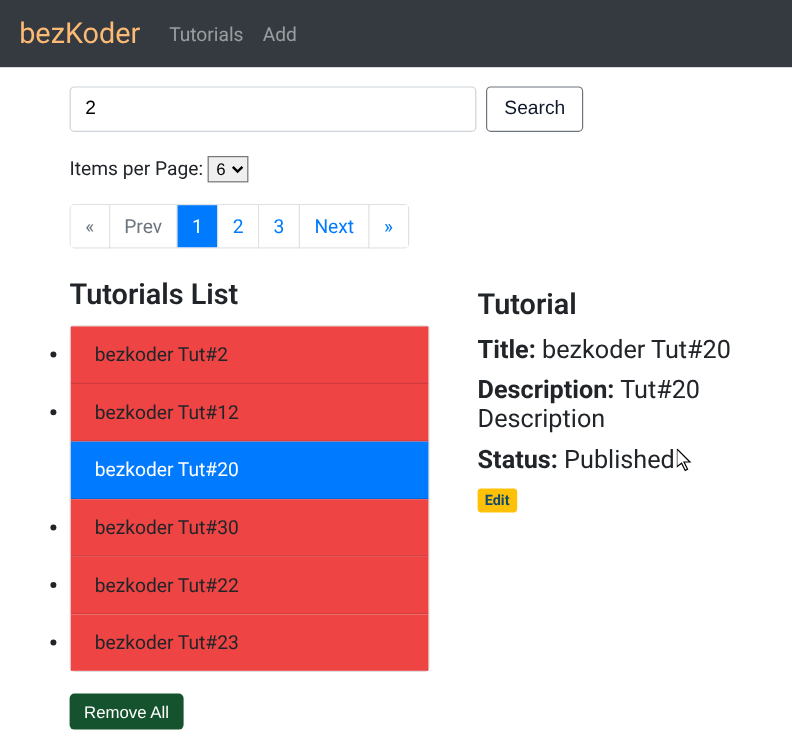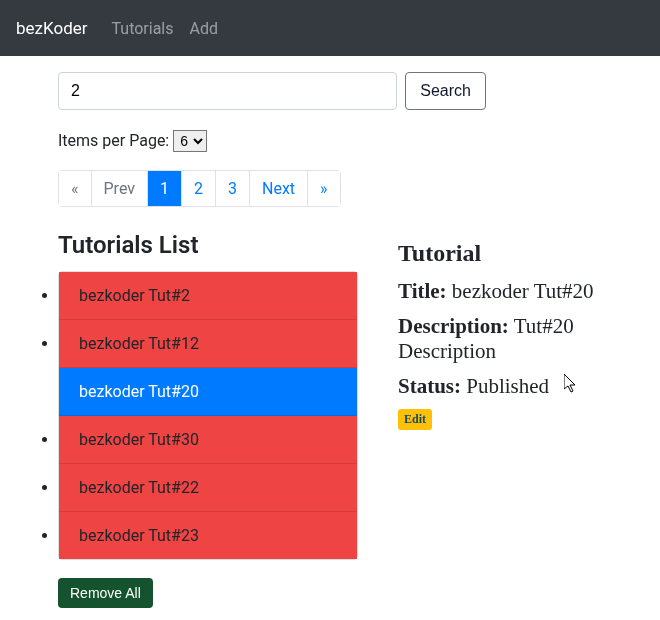--- a/index.html
+++ b/index.html
@@ -1,22 +1,22 @@
 <!DOCTYPE html>
 <html><head>
 <meta charset="utf-8">
 <style>
   * { box-sizing: border-box; margin: 0; padding: 0; }
   body { font-family: -apple-system, BlinkMacSystemFont, "Segoe UI", Roboto, Arial, sans-serif; font-size: 16px; color: #212529; background: #fff; }
   .navbar { background: #343a40; height: 56px; display: flex; align-items: center; padding: 0 16px; }
-  .brand { color: #ffffff; font-size: 17px; text-decoration: none; margin-right: 16px; }
+  .brand { color: #fdba74; font-size: 24px; text-decoration: none; margin-right: 16px; }
   .navlink { color: rgba(255,255,255,0.5); text-decoration: none; padding: 8px 8px; font-size: 16px; }
   .container { padding: 12px 16px 16px 58px; display: flex; gap: 40px; }
   .left { width: 300px; }
-  .right { width: 240px; padding-top: 148px; font-family: Liberation Serif, serif; }
+  .right { width: 240px; padding-top: 148px; }
   .search-row { display: flex; gap: 0; margin-top: 4px; }
   .search-input { flex: 1; height: 38px; border: 1px solid #ced4da; border-radius: 4px; padding: 6px 12px; font-size: 16px; }
   .search-btn { height: 38px; border: 1px solid #6c757d; background: #fff; color: #0f172a; border-radius: 4px; padding: 6px 14px; font-size: 16px; margin-left: 8px; cursor: pointer; }
   .items-per { margin-top: 20px; font-size: 16px; }
   .items-per select { border: 1px solid #767676; font-size: 14px; padding: 1px 2px; }
   .pagination { display: flex; margin-top: 18px; list-style: none; }
   .page-item { border: 1px solid #dee2e6; margin-left: -1px; }
   .page-item:first-child { margin-left: 0; border-top-left-radius: 4px; border-bottom-left-radius: 4px; }
   .page-item:last-child { border-top-right-radius: 4px; border-bottom-right-radius: 4px; }
   .page-link { display: block; padding: 8px 12px; color: #007bff; text-decoration: none; background: #fff; font-size: 16px; cursor: pointer; }

